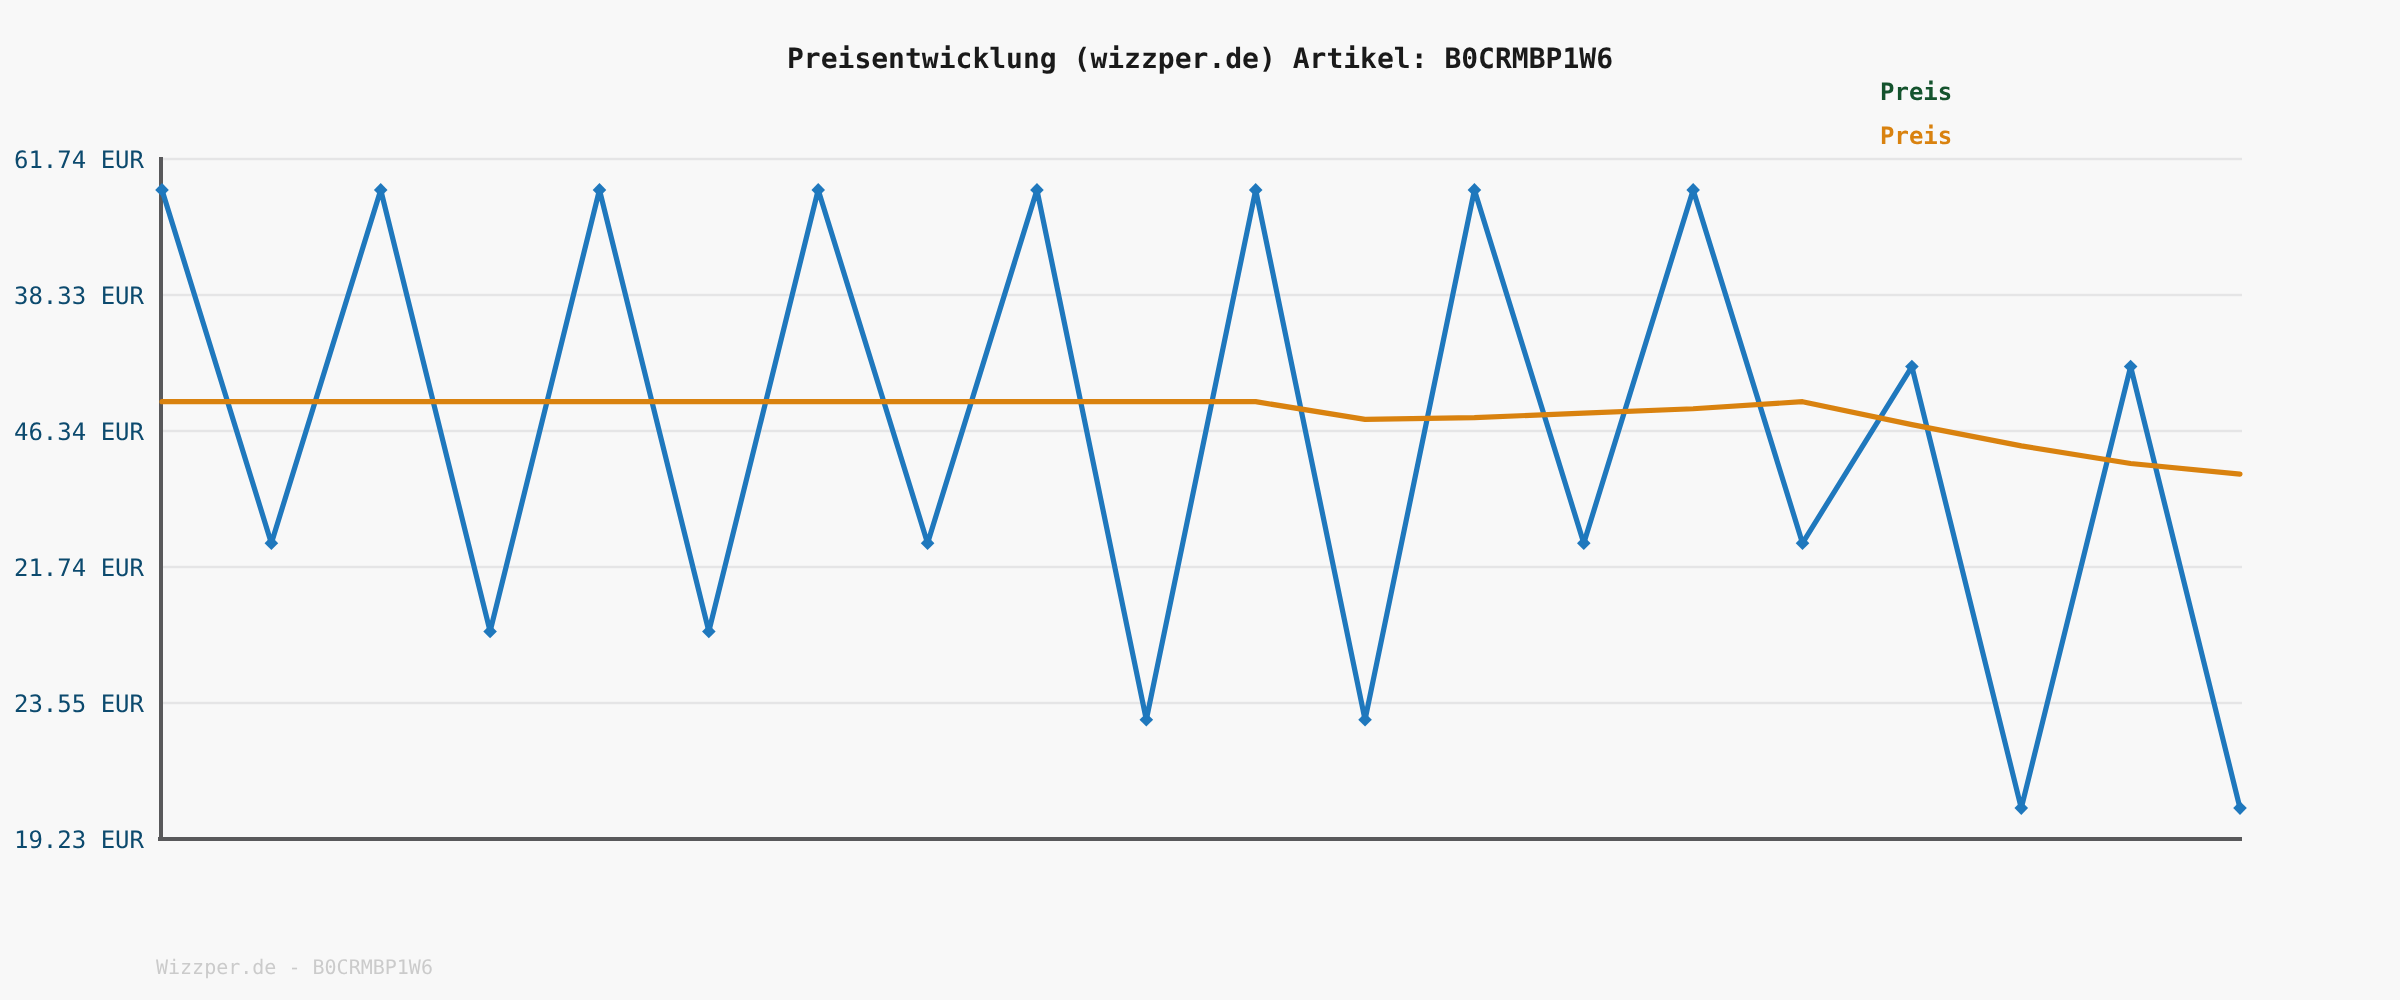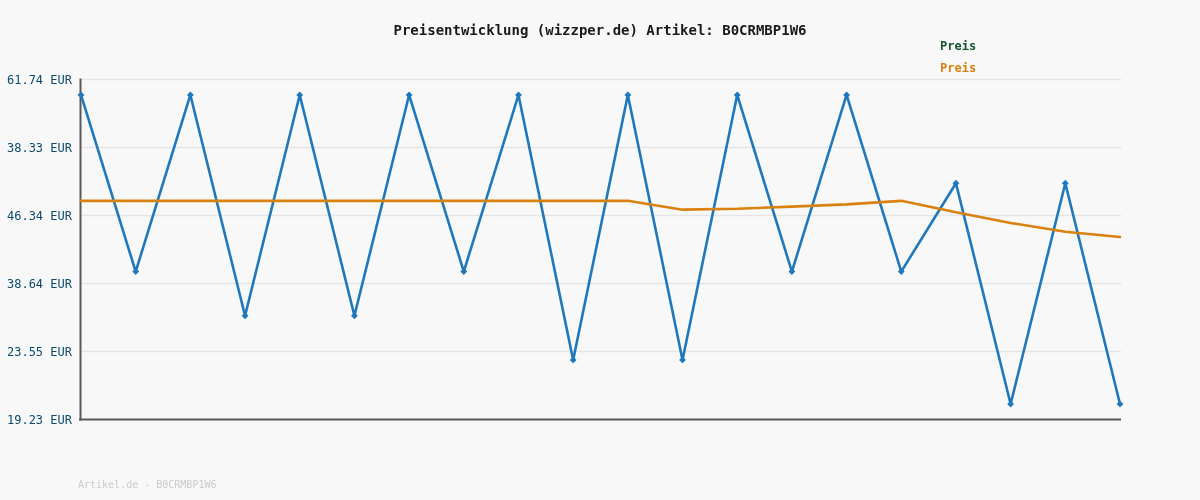--- a/index.html
+++ b/index.html
@@ -79,20 +79,20 @@
       <path d="M1010.6315789473684 400.6454545454546L1014.0315789473684 404.04545454545456L1010.6315789473684 407.44545454545454L1007.2315789473685 404.04545454545456Z" fill="#1f78bd"></path>
       <path d="M1065.3157894736842 179.86623376623376L1068.7157894736843 183.26623376623377L1065.3157894736842 186.66623376623377L1061.915789473684 183.26623376623377Z" fill="#1f78bd"></path>
       <path d="M1120 400.6454545454546L1123.4 404.04545454545456L1120 407.44545454545454L1116.6 404.04545454545456Z" fill="#1f78bd"></path>
       <path d="M81,200.84025974025974 L135.68421052631578,200.84025974025974 L190.36842105263156,200.84025974025974 L245.05263157894737,200.84025974025974 L299.7368421052631,200.84025974025974 L354.42105263157896,200.84025974025974 L409.10526315789474,200.84025974025974 L463.7894736842105,200.84025974025974 L518.4736842105262,200.84025974025974 L573.1578947368421,200.84025974025974 L627.8421052631579,200.84025974025974 L682.5263157894736,209.67142857142858 L737.2105263157895,208.7883116883117 L791.8947368421053,206.58051948051948 L846.578947368421,204.37272727272727 L901.2631578947369,200.84025974025974 L955.9473684210526,212.3207792207792 L1010.6315789473684,222.91818181818184 L1065.3157894736842,231.74935064935065 L1120,237.04805194805198" fill="none" stroke="#d9820f" stroke-width="2.6" stroke-linejoin="round" stroke-linecap="round"></path>
     </svg>
 
   <div class="ylabels">
       <div class="ytick" style="top: 71.5px;">61.74 EUR</div>
       <div class="ytick" style="top: 139.5px;">38.33 EUR</div>
       <div class="ytick" style="top: 207.5px; text-align: right;">46.34 EUR</div>
-      <div class="ytick" style="top: 275.5px;">38.64 EUR</div>
+      <div class="ytick" style="top: 275.5px;">21.74 EUR</div>
       <div class="ytick" style="top: 343.5px;">23.55 EUR</div>
       <div class="ytick" style="top: 411.5px;">19.23 EUR</div>
     </div>
 
-  <div class="watermark">Artikel.de - B0CRMBP1W6</div>
+  <div class="watermark">Wizzper.de - B0CRMBP1W6</div>
 
 </div>
 
 </body></html>

